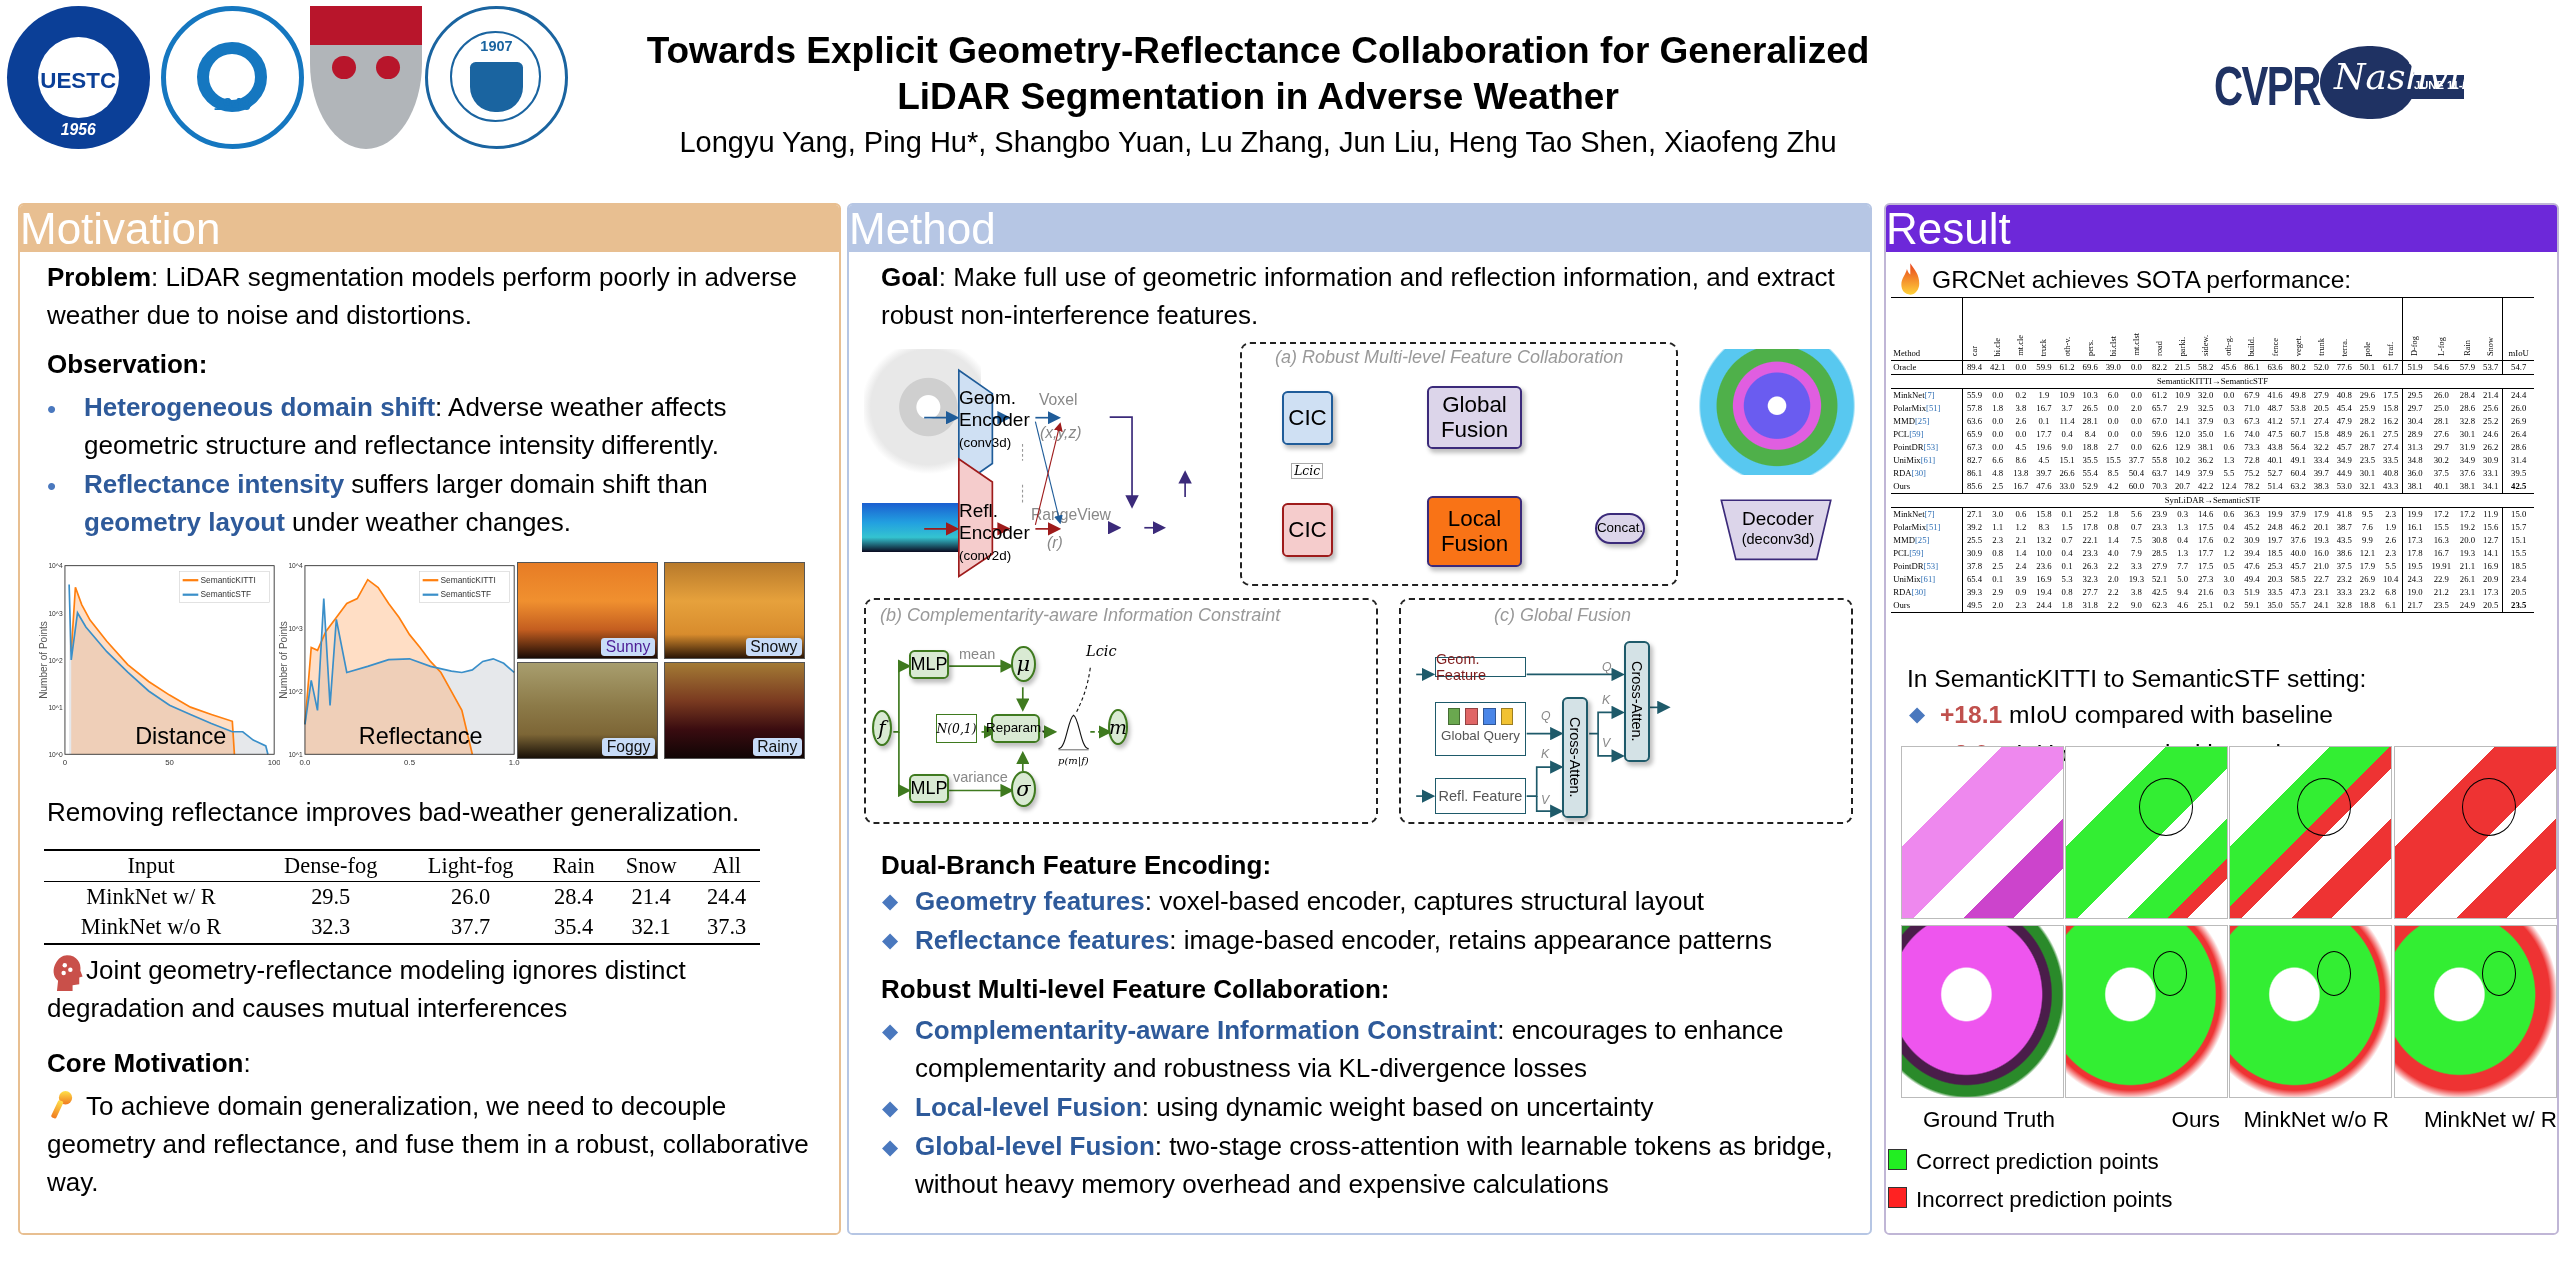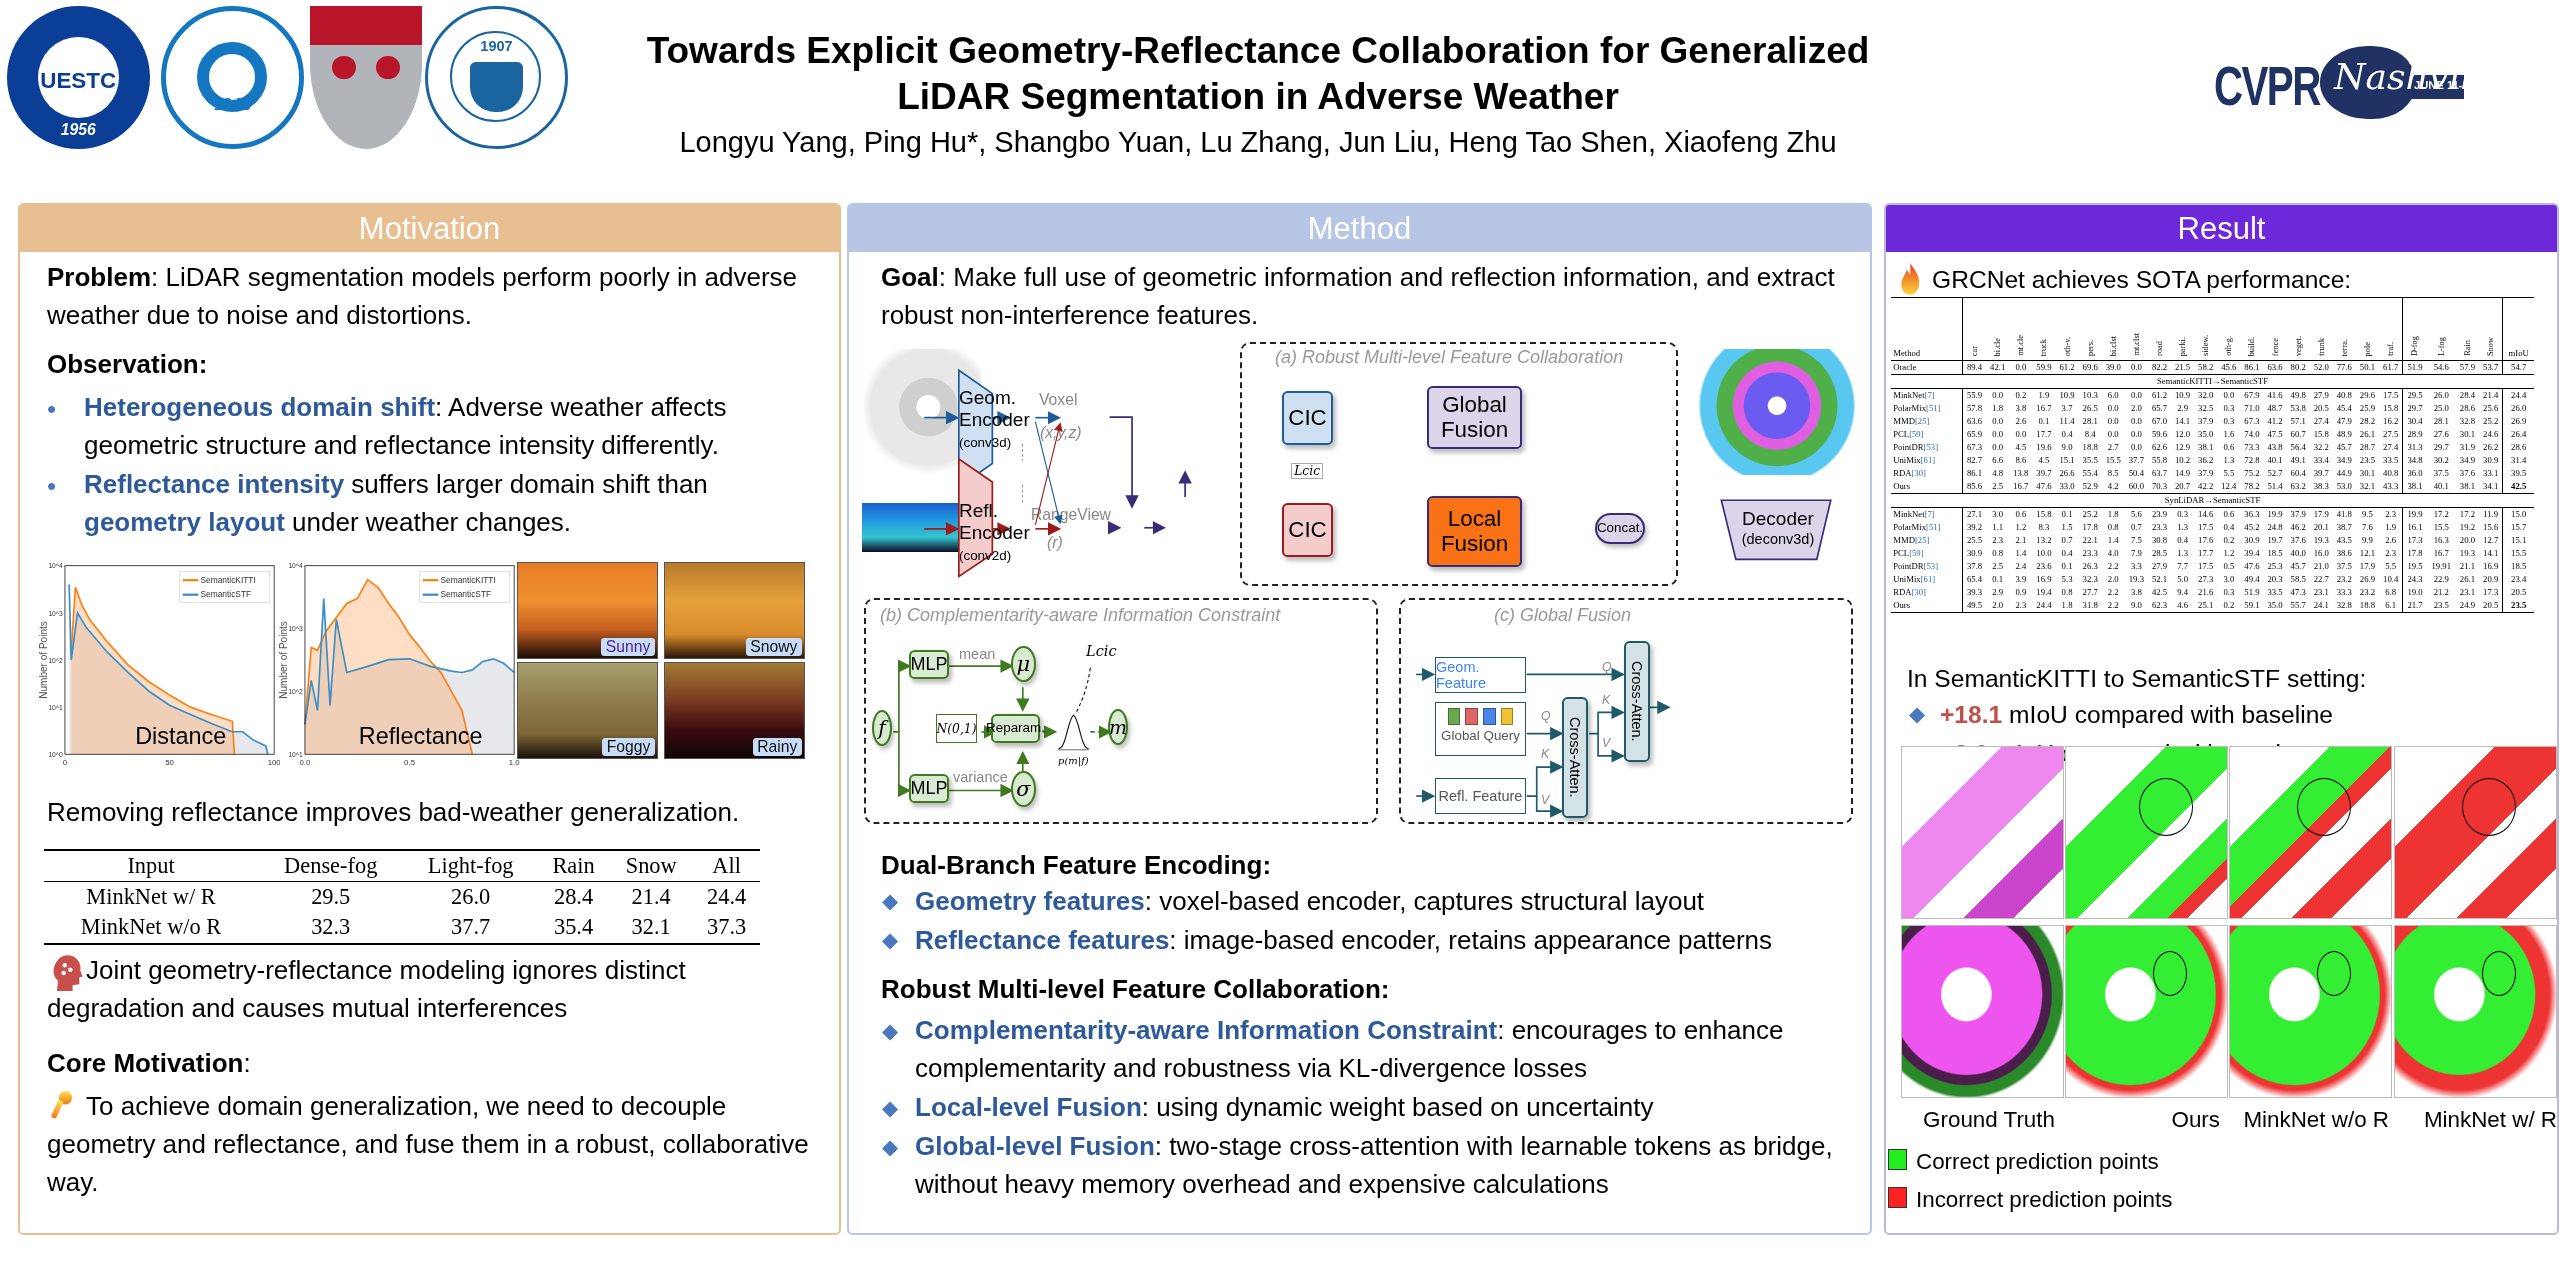--- a/index.html
+++ b/index.html
@@ -24,21 +24,21 @@
 #logo4 .ship{position:absolute;left:42px;top:53px;width:53px;height:50px;background:#1a64a0;border-radius:5.6px 5.6px 25px 25px}
 .title{position:absolute;left:559px;width:1398px;text-align:center;font-weight:bold;font-size:37px;line-height:44px}
 .authors{position:absolute;left:559px;width:1398px;top:126px;text-align:center;font-size:29px}
 .cvpr{position:absolute;left:2214px;top:53px;font-weight:bold;color:#1f3263;font-size:56px;font-family:"Liberation Sans",sans-serif;letter-spacing:-2.2px;transform:scaleX(.72);transform-origin:left}
 .cvpr-guitar{position:absolute;left:2320px;top:46px;width:95px;height:73px;border-radius:50% 45% 45% 50%;background:#1f3263}
 .cvpr-script{position:absolute;left:2334px;top:56px;color:#fff;font-style:italic;font-family:"DejaVu Serif",serif;font-size:36px}
 .cvpr-neck{position:absolute;left:2404px;top:75px;width:60px;height:23.5px;background:#1f3263}
 .cvpr-date{position:absolute;left:2414px;top:79px;color:#fff;font-size:11.2px;font-weight:bold}
 
 .panel{position:absolute;top:203px;height:1032px;border:2.2px solid;border-radius:5.6px;background:#fff}
-.phead{height:47px;line-height:47px;text-align:center;color:#fff;font-size:31px;border-radius:3.4px 3.4px 0 0}
+.phead{height:47px;line-height:47px;text-align:left;color:#fff;font-size:44px;border-radius:3.4px 3.4px 0 0}
 #p1{left:18px;width:823px;border-color:#e8bf91}
 #p1 .phead{background:#e8bf91}
 #p2{left:847px;width:1025px;border-color:#b6c6e4}
 #p2 .phead{background:#b6c6e4}
 #p3{left:1884px;width:675px;border-color:#c0b6d6}
 #p3 .phead{background:#6d28d9}
 .txt{position:absolute;font-size:26px;line-height:38px;font-family:"Liberation Sans Narrow","Liberation Sans",sans-serif}
 .b{font-weight:bold}
 .blue{color:#2e5a9a;font-weight:bold}
 .red{color:#c0504d;font-weight:bold}
@@ -369,21 +369,21 @@
     <line x1="30" y1="355" x2="58" y2="355" marker-end="url(#at)"></line>
     <line x1="228" y1="137" x2="398" y2="137" marker-end="url(#at)"></line>
     <line x1="228" y1="243" x2="288" y2="243" marker-end="url(#at)"></line>
     <polyline points="228,355 246,355 246,303 288,303" marker-end="url(#at)"></polyline>
     <polyline points="246,355 246,382 288,382" marker-end="url(#at)"></polyline>
     <polyline points="340,243 356,243 356,205 398,205" marker-end="url(#at)"></polyline>
     <polyline points="356,243 356,283 398,283" marker-end="url(#at)"></polyline>
     <line x1="448" y1="196" x2="480" y2="196" marker-end="url(#at)"></line>
   </g>
 </svg>
-<div class="abs" style="left:1435px;top:657px;width:91px;height:36px;border:1.7px solid #1e5a6a;display:flex;align-items:center;justify-content:center;font-size:14.5px;color:#3b82f6">Geom. Feature</div>
+<div class="abs" style="left:1435px;top:657px;width:91px;height:20px;border:1.7px solid #1e5a6a;display:flex;align-items:center;justify-content:center;font-size:14.5px;color:#7f1d1d">Geom. Feature</div>
 <div class="abs" style="left:1435px;top:702px;width:91px;height:54px;border:1.7px solid #1e5a6a">
   <div id="tokens" style="display:flex;gap:5.6px;justify-content:center;margin-top:4.5px">
       <div style="width: 12.3px; height: 17px; border: 1.1px solid rgba(0, 0, 0, 0.35); background: rgb(106, 168, 79);"></div>
       <div style="width: 12.3px; height: 17px; border: 1.1px solid rgba(0, 0, 0, 0.35); background: rgb(224, 102, 102);"></div>
       <div style="width: 12.3px; height: 17px; border: 1.1px solid rgba(0, 0, 0, 0.35); background: rgb(74, 134, 232);"></div>
       <div style="width: 12.3px; height: 17px; border: 1.1px solid rgba(0, 0, 0, 0.35); background: rgb(241, 194, 50);"></div>
     </div>
   <div style="text-align:center;font-size:13.4px;color:#555;margin-top:3.4px">Global Query</div>
 </div>
 <div class="abs" style="left:1435px;top:778px;width:91px;height:36px;border:1.7px solid #1e5a6a;display:flex;align-items:center;justify-content:center;font-size:14.5px;color:#555">Refl. Feature</div>

